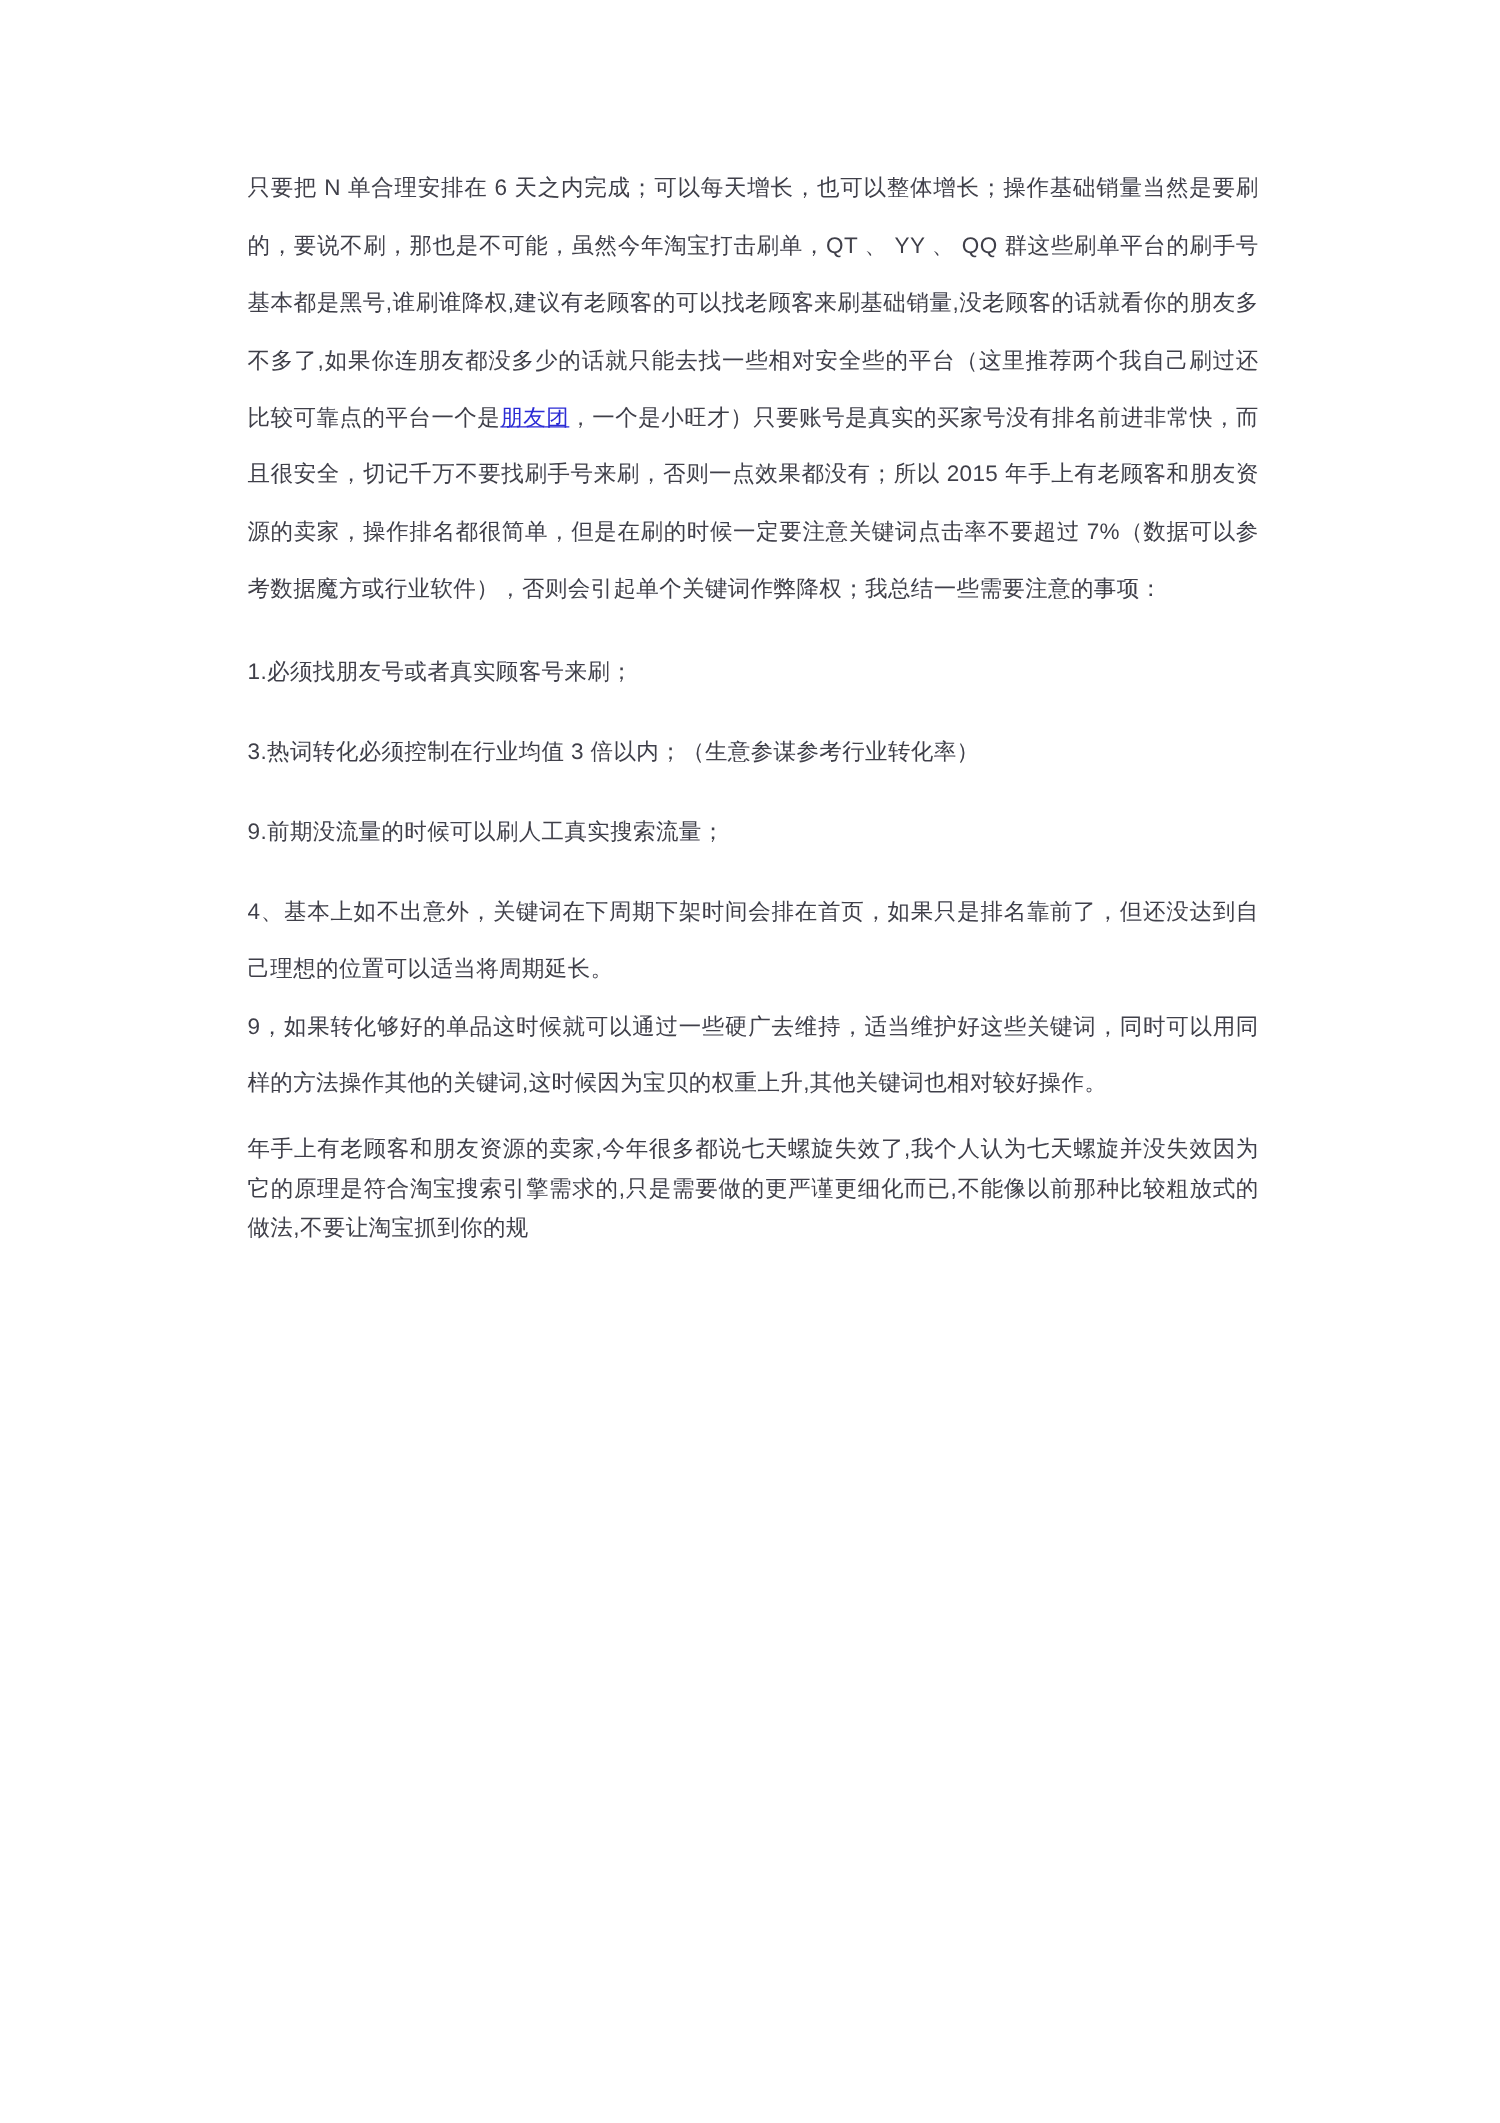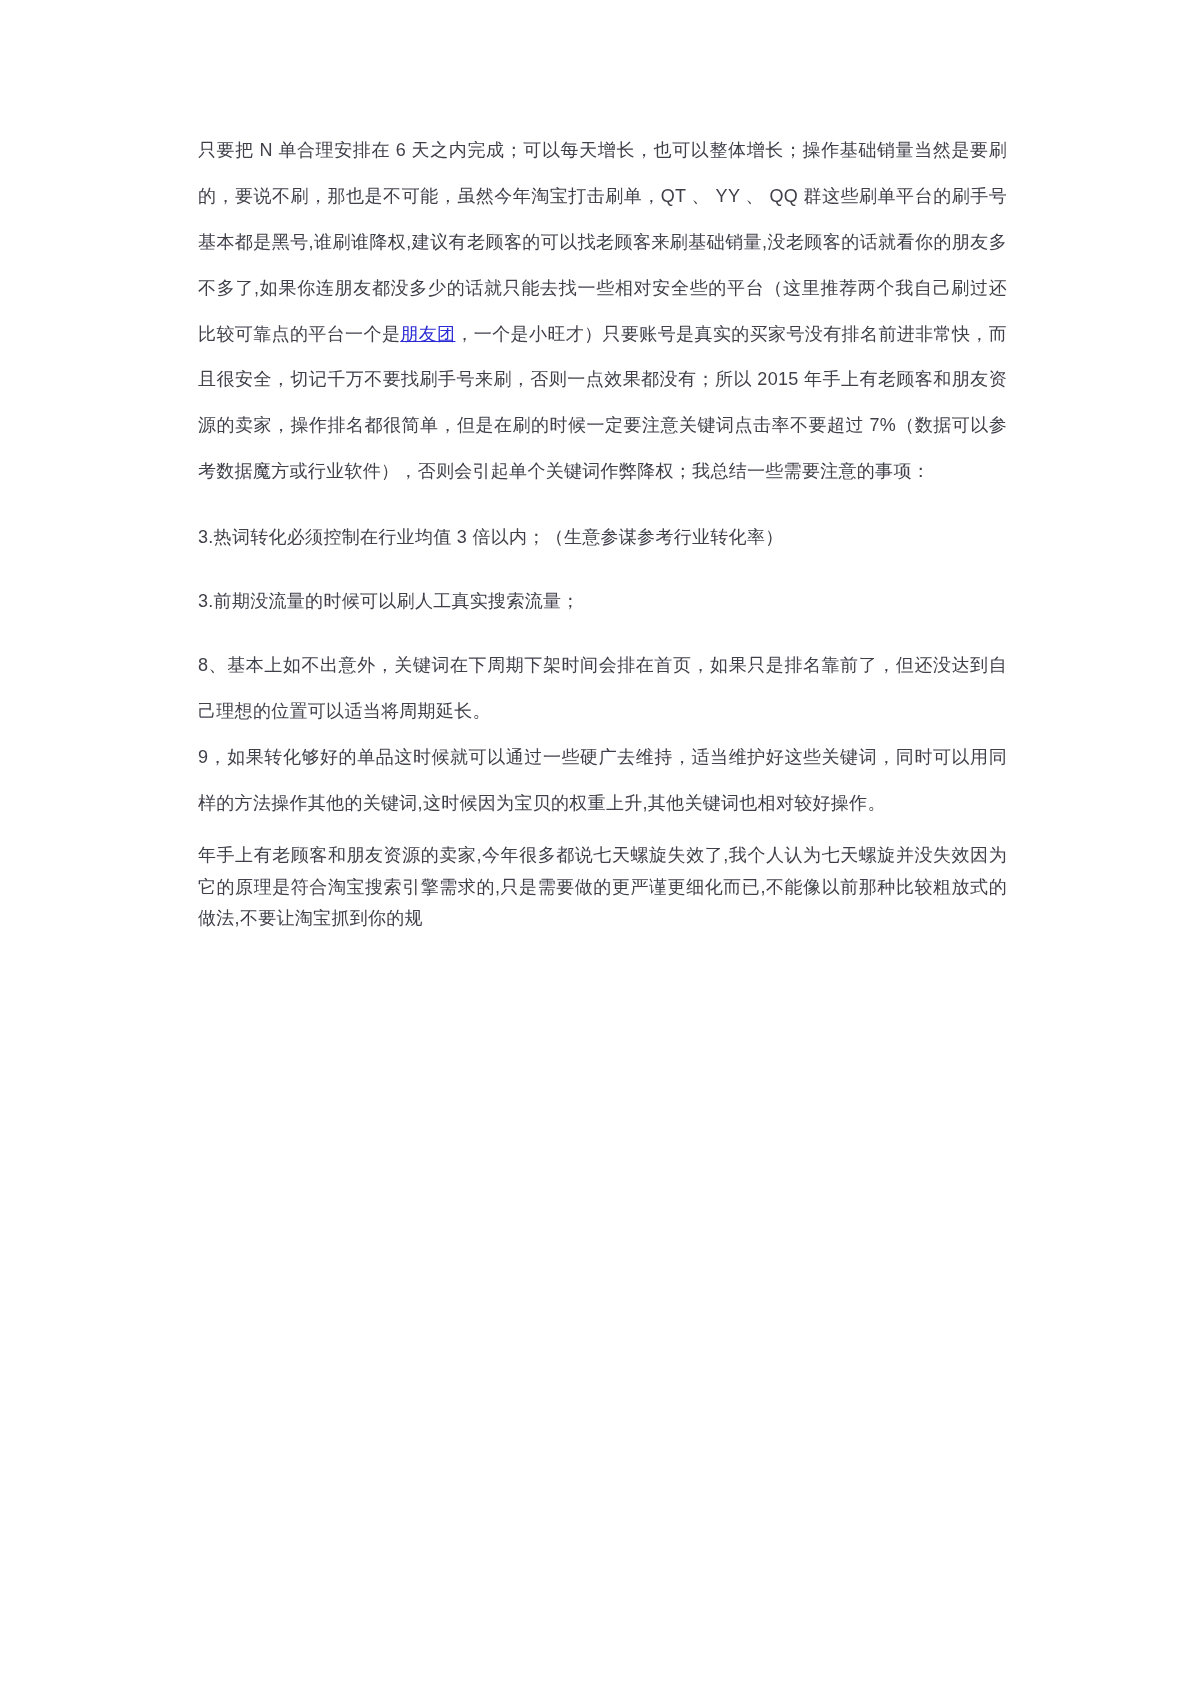--- a/index.html
+++ b/index.html
@@ -49,20 +49,21 @@
 </style>
 </head>
 <body>
 
 <div class="page">
 
   <p class="para intro">
     <span>只要把 N 单合理安排在 6 天之内完成；可以每天增长，也可以整体增长；操作基础销量当然是要刷的，要说不刷，那也是不可能，虽然今年淘宝打击刷单，QT 、 YY 、 QQ 群这些刷单平台的刷手号基本都是黑号,谁刷谁降权,建议有老顾客的可以找老顾客来刷基础销量,没老顾客的话就看你的朋友多不多了,如果你连朋友都没多少的话就只能去找一些相对安全些的平台（这里推荐两个我自己刷过还比较可靠点的平台一个是</span><a class="doc-link">朋友团</a><span>，一个是小旺才）只要账号是真实的买家号没有排名前进非常快，而且很安全，切记千万不要找刷手号来刷，否则一点效果都没有；所以 2015 年手上有老顾客和朋友资源的卖家，操作排名都很简单，但是在刷的时候一定要注意关键词点击率不要超过 7%（数据可以参考数据魔方或行业软件），否则会引起单个关键词作弊降权；我总结一些需要注意的事项：</span>
   </p>
 
+  <p class="para item">1.必须找朋友号或者真实顾客号来刷；</p>
   <p class="para item">3.热词转化必须控制在行业均值 3 倍以内；（生意参谋参考行业转化率）</p>
-  <p class="para item">3.前期没流量的时候可以刷人工真实搜索流量；</p>
-  <p class="para item tight">8、基本上如不出意外，关键词在下周期下架时间会排在首页，如果只是排名靠前了，但还没达到自己理想的位置可以适当将周期延长。</p>
+  <p class="para item">9.前期没流量的时候可以刷人工真实搜索流量；</p>
+  <p class="para item tight">4、基本上如不出意外，关键词在下周期下架时间会排在首页，如果只是排名靠前了，但还没达到自己理想的位置可以适当将周期延长。</p>
   <p class="para item tight">9，如果转化够好的单品这时候就可以通过一些硬广去维持，适当维护好这些关键词，同时可以用同样的方法操作其他的关键词,这时候因为宝贝的权重上升,其他关键词也相对较好操作。</p>
 
   <p class="para closing">年手上有老顾客和朋友资源的卖家,今年很多都说七天螺旋失效了,我个人认为七天螺旋并没失效因为它的原理是符合淘宝搜索引擎需求的,只是需要做的更严谨更细化而已,不能像以前那种比较粗放式的做法,不要让淘宝抓到你的规</p>
 
 </div>
 
 </body></html>

